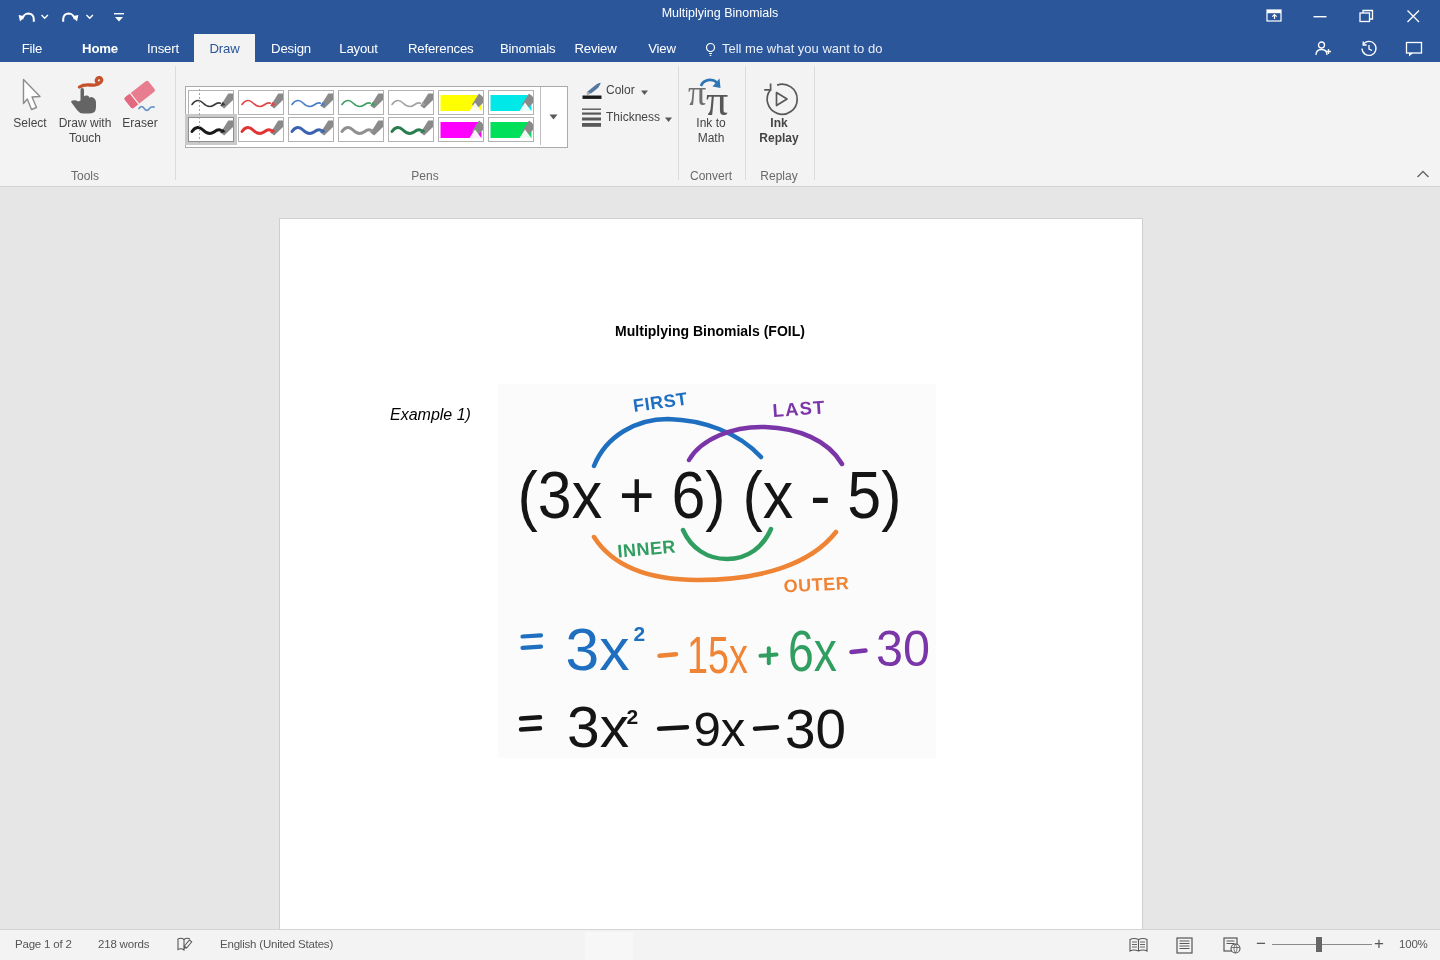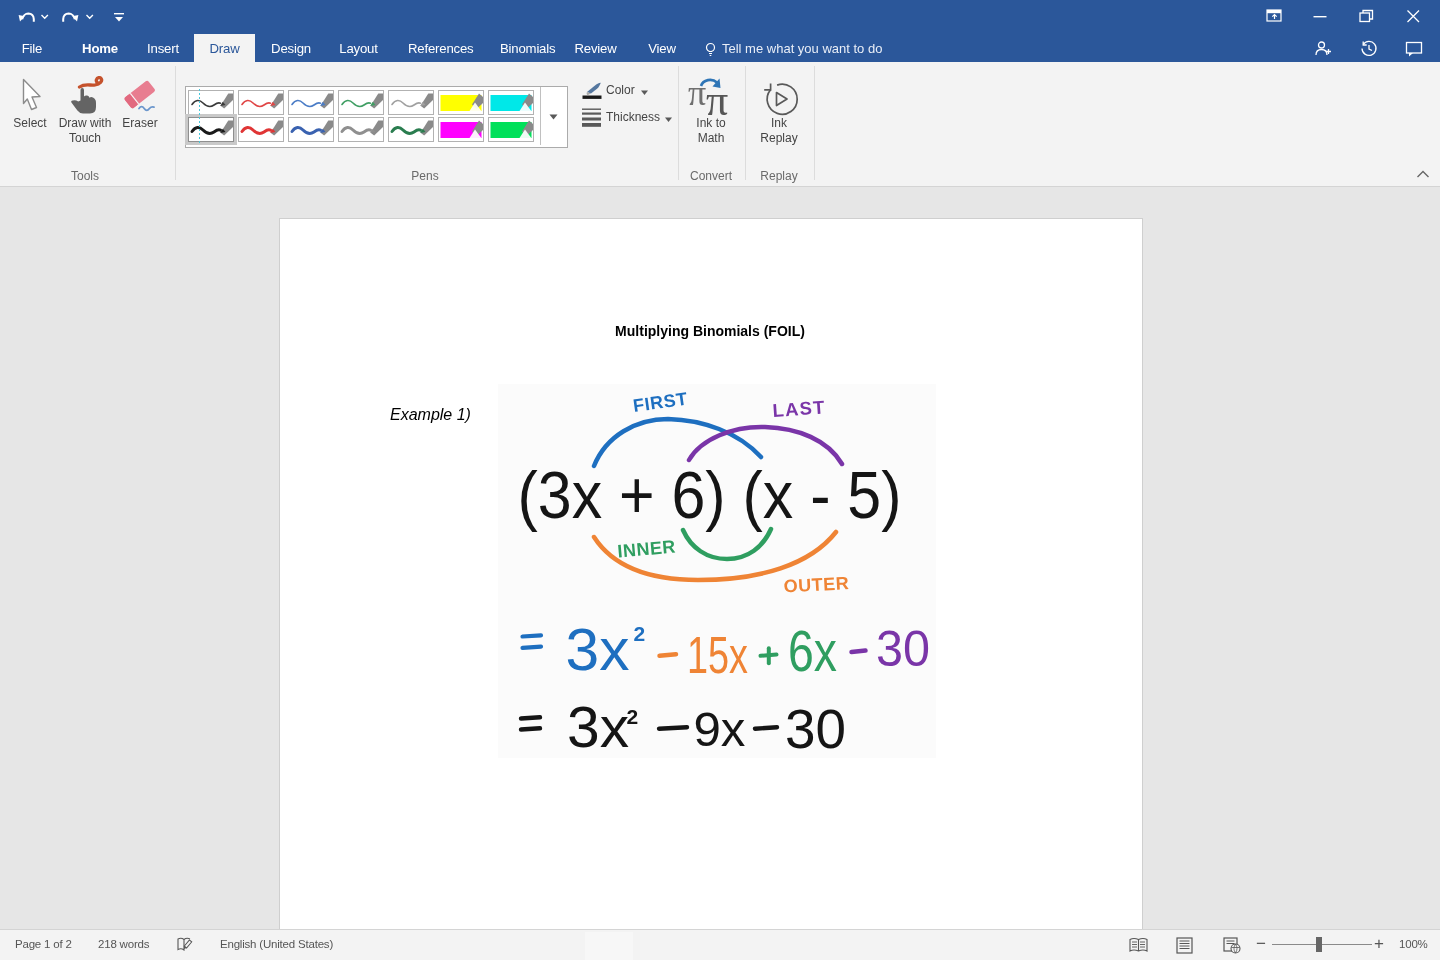--- a/index.html
+++ b/index.html
@@ -33,20 +33,21 @@
   <svg class="abs" style="left:62px;top:9px" width="32" height="16" viewBox="0 0 32 16">
     <path d="M12.8 10.2 C12.2 7.0 9.6 4.6 6.7 4.6 C3.5 4.7 1.4 7.0 1.2 10.1 L1.2 12.8" fill="none" stroke="#fff" stroke-width="2"></path>
     <polygon points="16.4,6.0 10.2,7.2 15.0,12.6" fill="#fff"></polygon>
     <path d="M24.5 6 l3.2 3.2 l3.2 -3.2" fill="none" stroke="#fff" stroke-width="1.4"></path>
   </svg>
 
   <svg class="abs" style="left:112px;top:11px" width="14" height="12" viewBox="0 0 14 12">
     <rect x="2" y="2" width="10" height="1.4" fill="#fff"></rect>
     <path d="M3 6 L11 6 L7 10.5 Z" fill="#fff"></path>
   </svg>
+  <div class="abs" style="left:0;top:0;width:1440px;height:27px;line-height:27px;text-align:center;color:#fff;font-size:12.5px;">Multiplying Binomials</div>
 
   <svg class="abs" style="left:1266px;top:8px" width="17" height="16" viewBox="0 0 17 16">
     <rect x="1" y="2" width="14" height="11" fill="none" stroke="#fff" stroke-width="1.2"></rect>
     <rect x="1" y="2" width="14" height="3.2" fill="#fff"></rect>
     <path d="M8.5 6.5 L8.5 11 M6.3 8.7 L8.5 6.5 L10.7 8.7" fill="none" stroke="#fff" stroke-width="1.2"></path>
   </svg>
   <svg class="abs" style="left:1312px;top:8px" width="17" height="16" viewBox="0 0 17 16">
       <rect x="1.5" y="8" width="13" height="1.4" fill="#fff"></rect>
     </svg>
   <svg class="abs" style="left:1358px;top:8px" width="17" height="16" viewBox="0 0 17 16">
@@ -155,21 +156,21 @@
   </svg>
   <div class="btnlabel" style="left:681px;top:54px;width:60px;">Ink to<br>Math</div>
   <div class="sep" style="left:745px;"></div>
   <div class="grplabel" style="left:681px;width:60px;">Convert</div>
 
   <svg class="abs" style="left:761px;top:18px" width="39" height="38" viewBox="0 0 39 38">
     <path d="M9.5 9.8 A 15 15 0 1 0 16.1 5.1" fill="none" stroke="#595959" stroke-width="1.7"></path>
     <path d="M3.2 9.9 L9.6 9.9 L9.6 3.4" fill="none" stroke="#595959" stroke-width="1.7"></path>
     <path d="M15.5 12.5 L26 19 L15.5 25.5 Z" fill="none" stroke="#595959" stroke-width="1.7" stroke-linejoin="round"></path>
   </svg>
-  <div class="btnlabel" style="left:749px;top:54px;width:60px;">Ink<br>Replay</div>
+  <div class="btnlabel" style="left:749px;top:54px;width:60px;font-weight:bold;">Ink<br>Replay</div>
   <div class="sep" style="left:814px;"></div>
   <div class="grplabel" style="left:749px;width:60px;">Replay</div>
 
   <svg class="abs" style="left:1416px;top:108px" width="14" height="9" viewBox="0 0 14 9">
       <path d="M1.5 7 L7 1.5 L12.5 7" fill="none" stroke="#666" stroke-width="1.4"></path>
     </svg>
 <div>
       <div style="position:absolute;left:188px;top:28px;width:44px;height:23px;background:#fff;border:1px solid #b2b2b2;"><svg width="44" height="23" viewBox="0 0 44 23">
           <path d="M3 13.5 C6.5 8.5 10.5 8.5 14 12 C17.5 15.5 21.5 16.5 25 14 C27.3 12.3 29.6 11.2 31.5 12.2" fill="none" stroke="#3a3a3a" stroke-width="1.6" stroke-linecap="round"></path>
           <polygon points="31.5,14.8 39.3,2.6 44,2.6 44,9 35.2,17.6" fill="#8a8a8a"></polygon>

